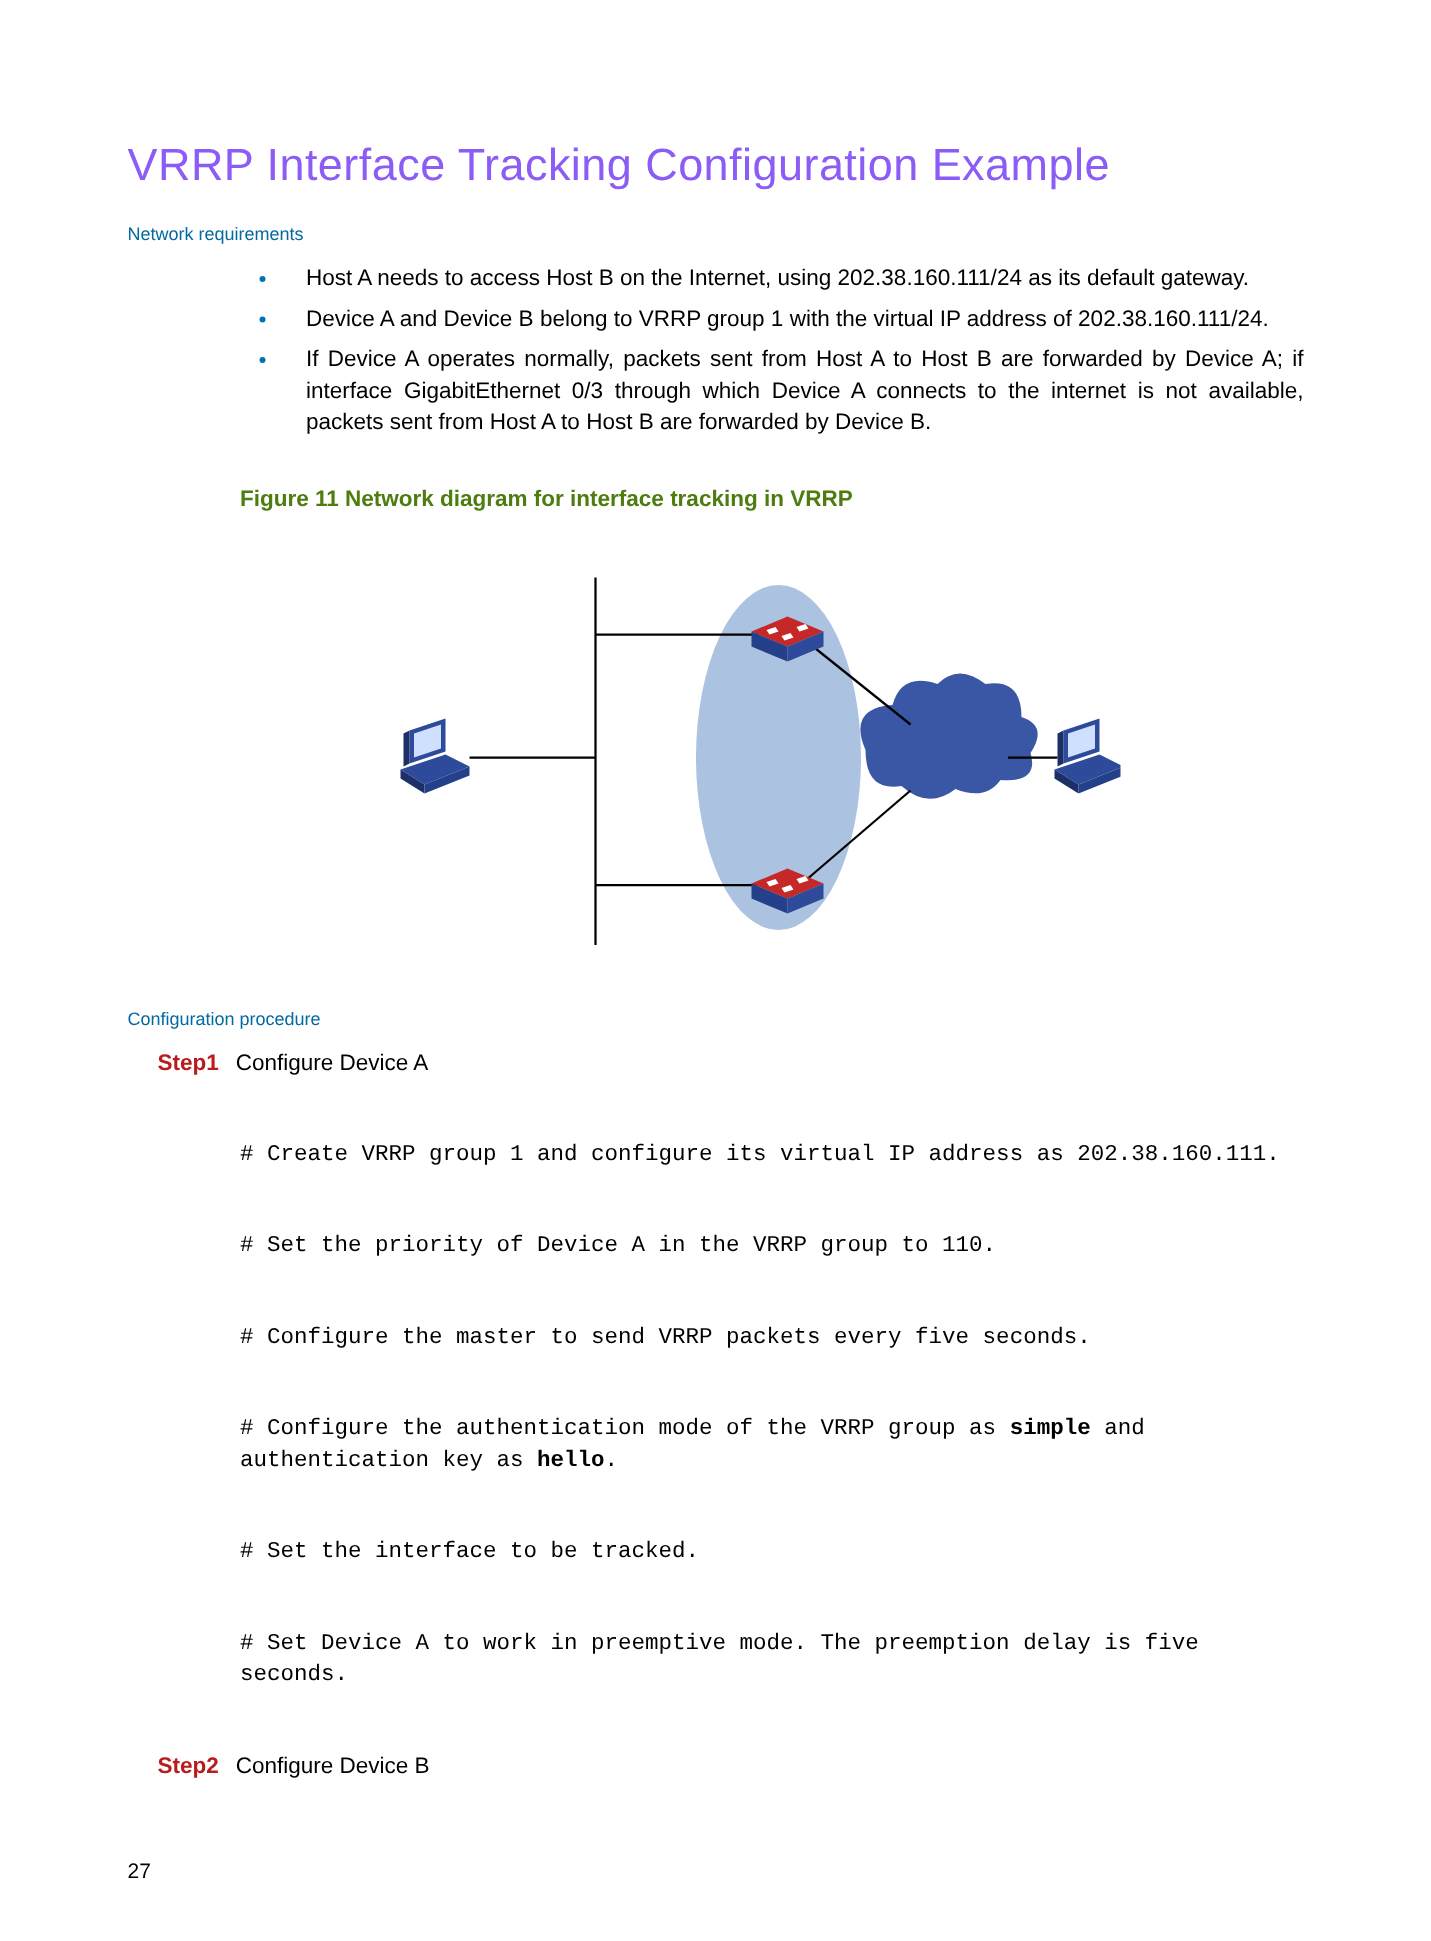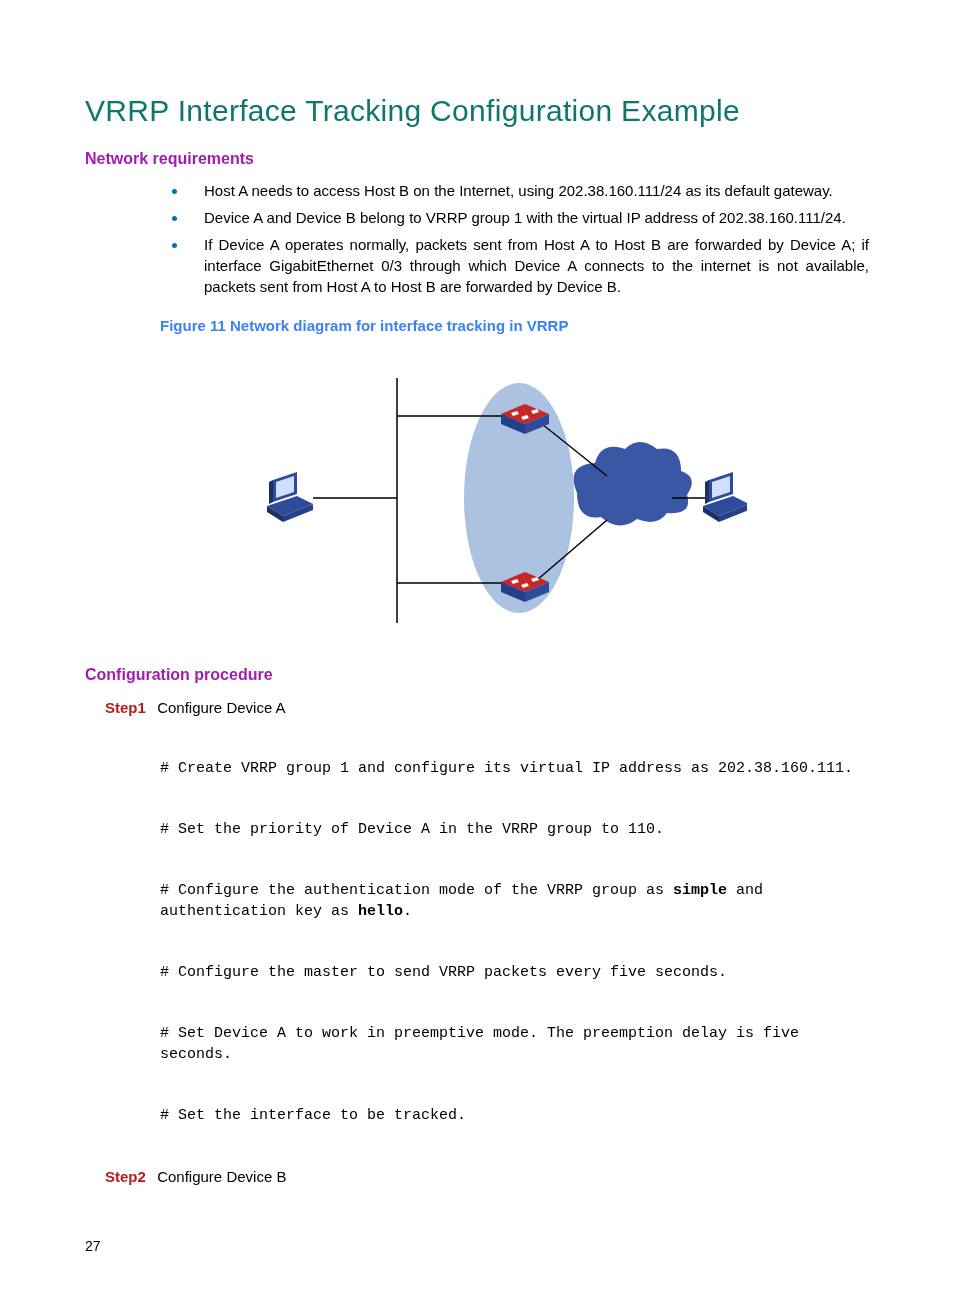--- a/index.html
+++ b/index.html
@@ -6,37 +6,37 @@
     font-family: Arial, Helvetica, sans-serif;
     font-size: 15px;
     color: #000;
     margin: 0;
     padding: 90px 85px 60px 85px;
     width: 954px;
     box-sizing: border-box;
     line-height: 1.4;
   }
   h1 {
-    color: #0f766e;
+    color: #8b5cf6;
     font-weight: 300;
     font-size: 30px;
     margin: 0 0 16px 0;
     letter-spacing: 0.3px;
   }
   h2 {
-    color: #a21caf;
-    font-weight: bold;
-    font-size: 16px;
+    color: #0369a1;
+    font-weight: normal;
+    font-size: 12px;
     margin: 4px 0 10px 0;
   }
   h3 {
-    color: #3b82f6;
+    color: #4d7c0f;
     font-weight: bold;
     font-size: 15px;
-    margin: 18px 0 8px 75px;
+    margin: 30px 0 8px 75px;
   }
   ul {
     margin: 0 0 12px 75px;
     padding-left: 28px;
   }
   li {
     margin-bottom: 6px;
     text-align: justify;
     padding-left: 16px;
   }
@@ -137,26 +137,26 @@
 <h2>Configuration procedure</h2>
 
 <div class="step-row">
   <span class="step-label">Step1</span>
   <span>Configure Device A</span>
 </div>
 
 <div class="proc">
   <p class="instruction"># Create VRRP group 1 and configure its virtual IP address as 202.38.160.111.</p>
   <p class="instruction"># Set the priority of Device A in the VRRP group to 110.</p>
+  <p class="instruction"># Configure the master to send VRRP packets every five seconds.</p>
   <p class="instruction">
     <span># Configure the authentication mode of the VRRP group as </span><span class="bold">simple</span><span> and authentication key as </span><span class="bold">hello</span><span>.</span>
   </p>
-  <p class="instruction"># Configure the master to send VRRP packets every five seconds.</p>
+  <p class="instruction"># Set the interface to be tracked.</p>
   <p class="instruction"># Set Device A to work in preemptive mode. The preemption delay is five seconds.</p>
-  <p class="instruction"># Set the interface to be tracked.</p>
 </div>
 
 <div class="step-row" style="margin-top:40px">
   <span class="step-label">Step2</span>
   <span>Configure Device B</span>
 </div>
 
 <div class="pagenum">27</div>
 
 </body></html>

